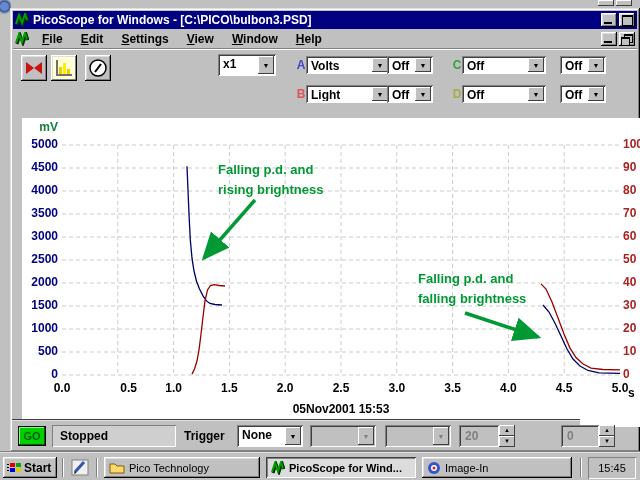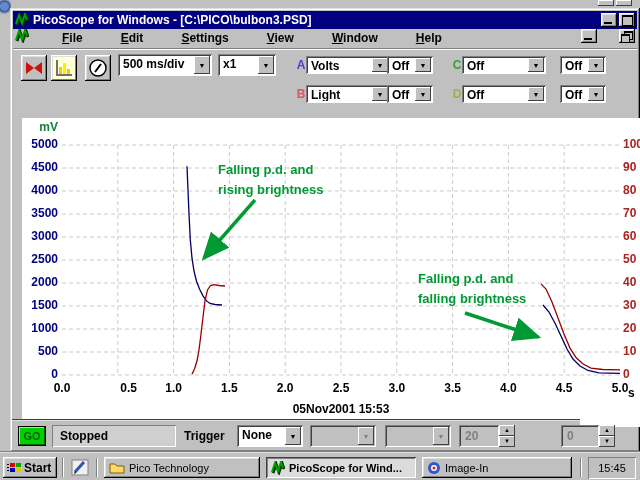--- a/index.html
+++ b/index.html
@@ -27,21 +27,21 @@
              flex-grow:1; white-space:nowrap; overflow:hidden; }
   .tb-btn { width:16px; height:14px; margin-left:2px; position:relative; flex:none; }
   .glyph-min::after { content:""; position:absolute; left:3px; bottom:3px; width:8px; height:2px; background:#000; }
   .glyph-max::after { content:""; position:absolute; left:3px; top:2px; width:9px; height:8px;
              border:1px solid #000; border-top-width:2px; }
   .glyph-restore::before { content:""; position:absolute; left:5px; top:2px; width:7px; height:6px;
              border:1px solid #000; border-top-width:2px; }
   .glyph-restore::after { content:""; position:absolute; left:2px; top:5px; width:7px; height:6px;
              border:1px solid #000; border-top-width:2px; background:#c0c0c0; }
 
-  #menu-bar { left:3px; top:21px; width:624px; height:19px; display:flex; align-items:flex-start;gap:20px; }
+  #menu-bar { left:3px; top:21px; width:624px; height:19px; display:flex; align-items:center; }
   .menu-item { display:inline-block; font-size:12px; font-weight:bold; color:#000;
              padding:2px 9px; }
   .menu-item::first-letter { text-decoration:underline; }
   #menu-bar .spacer { flex-grow:1; }
 
   #toolbar { left:3px; top:40px; width:624px; height:62px; background:#c0c0c0;
              border-top:1px solid #808080; box-shadow: inset 0 1px 0 #fff; }
   .tool-btn { width:26px; height:26px; }
   .combo { display:flex; align-items:stretch; background:#fff;
            box-shadow: inset 1px 1px 0 #808080, inset -1px -1px 0 #fff, inset 2px 2px 0 #404040;
@@ -152,24 +152,20 @@
         <path d="M4,3 L4,18 L19,18" fill="none" stroke="#707070" stroke-width="2"></path>
       </svg>
     </div>
     <div class="abs raised tool-btn" style="left:72px;top:6px;">
       <svg width="22" height="22" style="margin:2px">
         <circle cx="11" cy="11" r="8" fill="#fff" stroke="#000" stroke-width="1.5"></circle>
         <line x1="8" y1="15" x2="14" y2="7" stroke="#000" stroke-width="2"></line>
       </svg>
     </div>
 
-    <div class="abs combo" style="left:105px;top:5px;width:94px;height:22px;">
-      <span class="combo-text">500 ms/div</span>
-      <span class="combo-btn">▼</span>
-    </div>
     <div class="abs combo" style="left:205px;top:5px;width:58px;height:22px;">
       <span class="combo-text">x1</span>
       <span class="combo-btn">▼</span>
     </div>
 
     <div class="abs ch-label" style="left:283px;top:9px;color:#4444cc;">A</div>
     <div class="abs combo" style="left:293px;top:7px;width:84px;height:18px;">
       <span class="combo-text">Volts</span>
       <span class="combo-btn">▼</span>
     </div>

